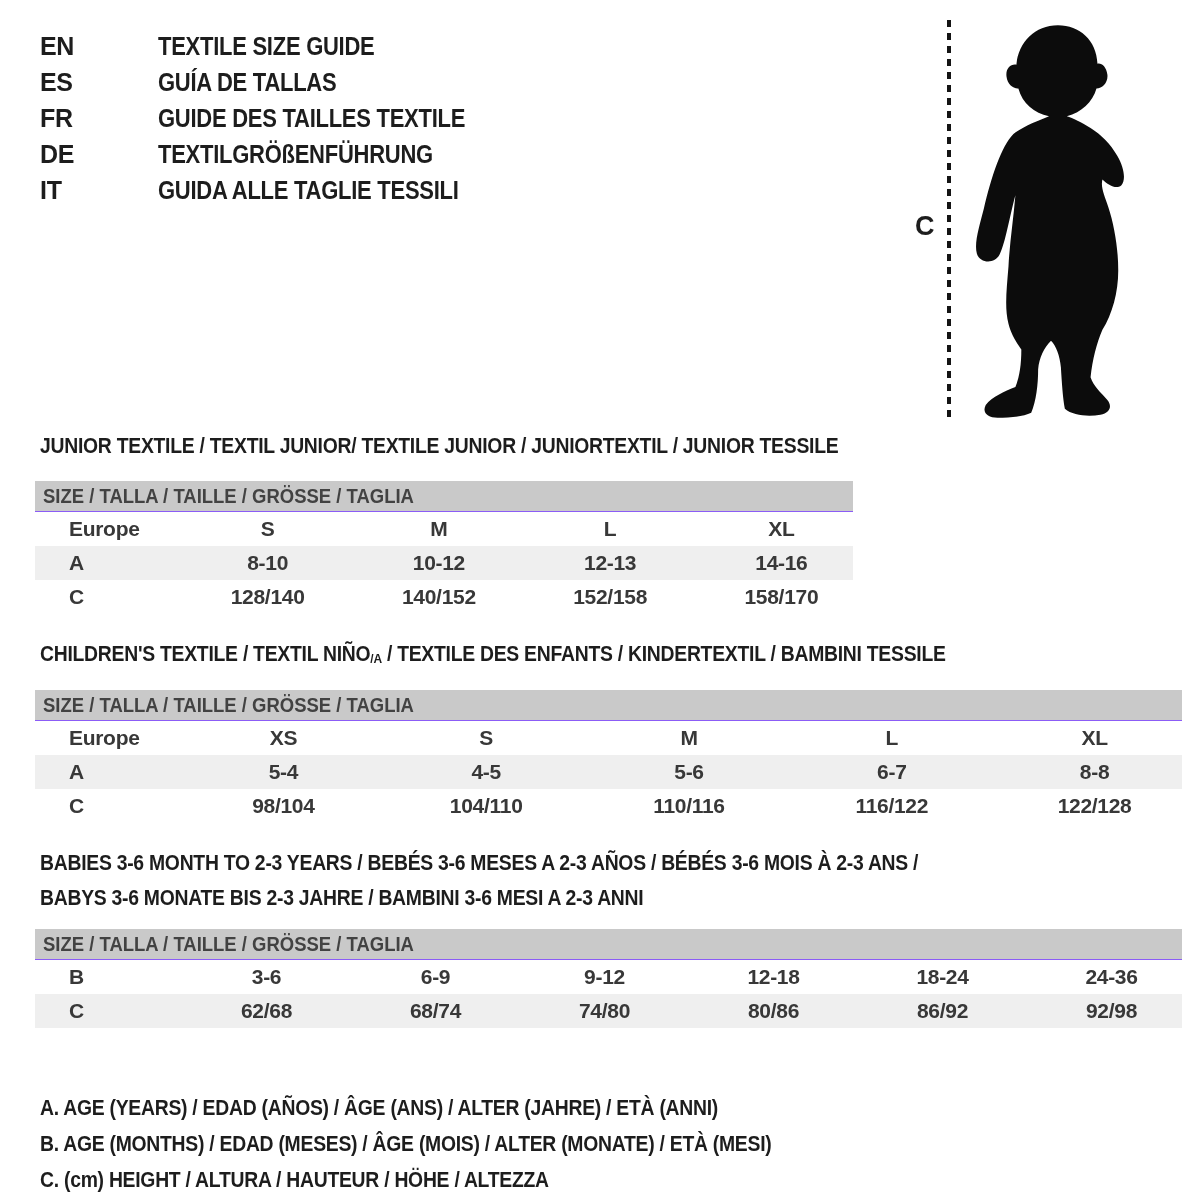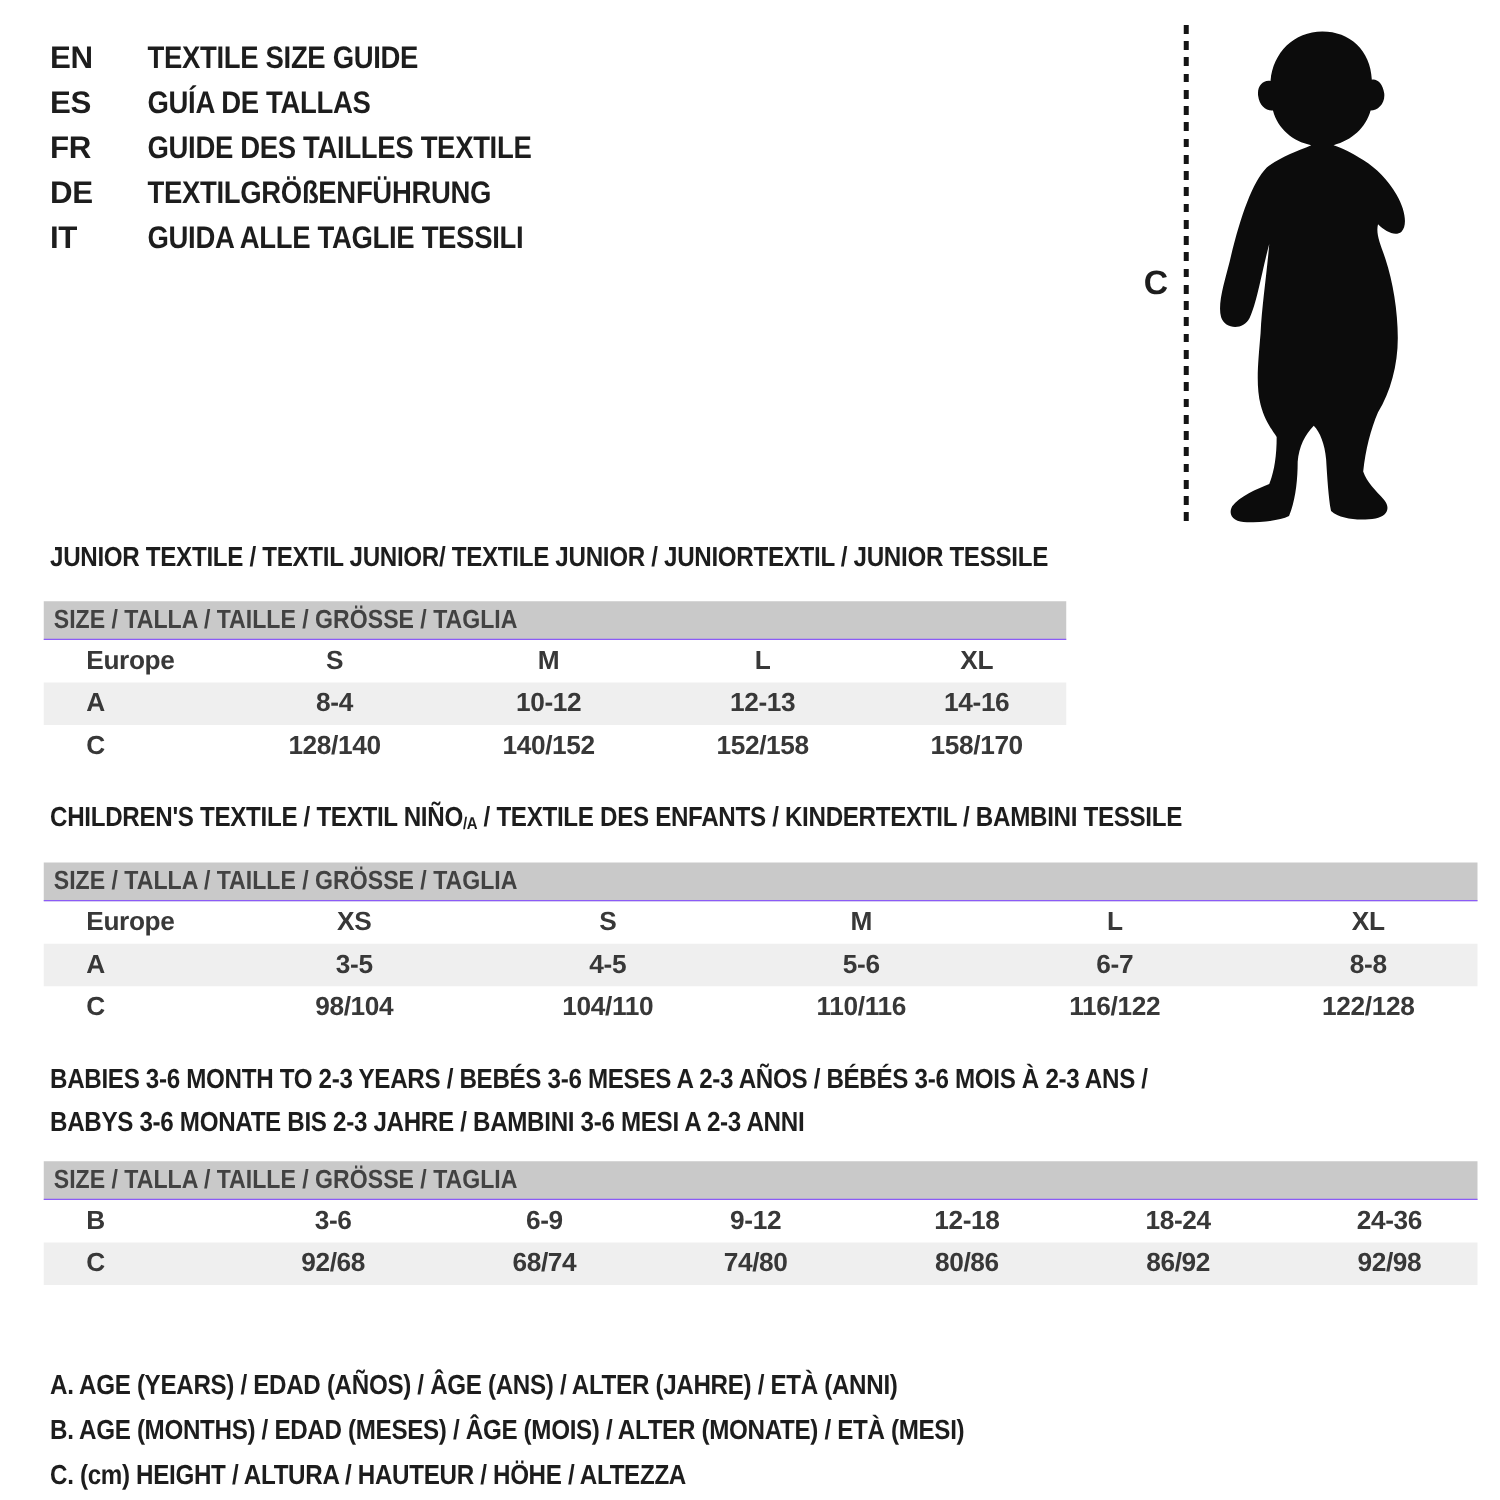--- a/index.html
+++ b/index.html
@@ -3,21 +3,21 @@
 <meta charset="utf-8">
 <style>
   * { margin:0; padding:0; box-sizing:border-box; }
   html,body { width:1200px; height:1200px; background:#ffffff; overflow:hidden; }
   body { position:relative; font-family:"Liberation Sans", sans-serif; font-weight:700; color:#1d1d1d; }
 
   .condensed { display:inline-block; transform:scaleX(0.88); transform-origin:0 50%; white-space:nowrap; }
 
   
   .lang-block { position:absolute; left:40px; top:28px; }
-  .lang-row { display:flex; height:36px; align-items:center; }
+  .lang-row { display:flex; height:36px; align-items:center;gap:40px; }
   .lang-code { width:78px; font-size:25px; letter-spacing:-0.3px; }
   .lang-title { font-size:25px; letter-spacing:-0.3px; }
 
   
   .measure-line { position:absolute; left:947px; top:20px; width:4px; height:398px;
     background:repeating-linear-gradient(to bottom, #141414 0 7px, transparent 7px 13px); }
   .measure-label { position:absolute; left:915px; top:211px; font-size:27px; }
   .silhouette { position:absolute; left:962px; top:16px; width:178px; height:406px; }
 
   
@@ -90,21 +90,21 @@
   <div class="tbody">
       <div class="trow">
         <div class="tcell label">Europe</div>
         <div class="tcell">S</div>
         <div class="tcell">M</div>
         <div class="tcell">L</div>
         <div class="tcell">XL</div>
       </div>
       <div class="trow">
         <div class="tcell label">A</div>
-        <div class="tcell">8-4</div>
+        <div class="tcell">8-10</div>
         <div class="tcell">10-12</div>
         <div class="tcell">12-13</div>
         <div class="tcell">14-16</div>
       </div>
       <div class="trow">
         <div class="tcell label">C</div>
         <div class="tcell">128/140</div>
         <div class="tcell">140/152</div>
         <div class="tcell">152/158</div>
         <div class="tcell">158/170</div>
@@ -123,21 +123,21 @@
       <div class="trow">
         <div class="tcell label">Europe</div>
         <div class="tcell">XS</div>
         <div class="tcell">S</div>
         <div class="tcell">M</div>
         <div class="tcell">L</div>
         <div class="tcell">XL</div>
       </div>
       <div class="trow">
         <div class="tcell label">A</div>
-        <div class="tcell">3-5</div>
+        <div class="tcell">5-4</div>
         <div class="tcell">4-5</div>
         <div class="tcell">5-6</div>
         <div class="tcell">6-7</div>
         <div class="tcell">8-8</div>
       </div>
       <div class="trow">
         <div class="tcell label">C</div>
         <div class="tcell">98/104</div>
         <div class="tcell">104/110</div>
         <div class="tcell">110/116</div>
@@ -160,21 +160,21 @@
         <div class="tcell label">B</div>
         <div class="tcell">3-6</div>
         <div class="tcell">6-9</div>
         <div class="tcell">9-12</div>
         <div class="tcell">12-18</div>
         <div class="tcell">18-24</div>
         <div class="tcell">24-36</div>
       </div>
       <div class="trow">
         <div class="tcell label">C</div>
-        <div class="tcell">92/68</div>
+        <div class="tcell">62/68</div>
         <div class="tcell">68/74</div>
         <div class="tcell">74/80</div>
         <div class="tcell">80/86</div>
         <div class="tcell">86/92</div>
         <div class="tcell">92/98</div>
       </div>
     </div>
 </div>
 
 <div class="legend">

